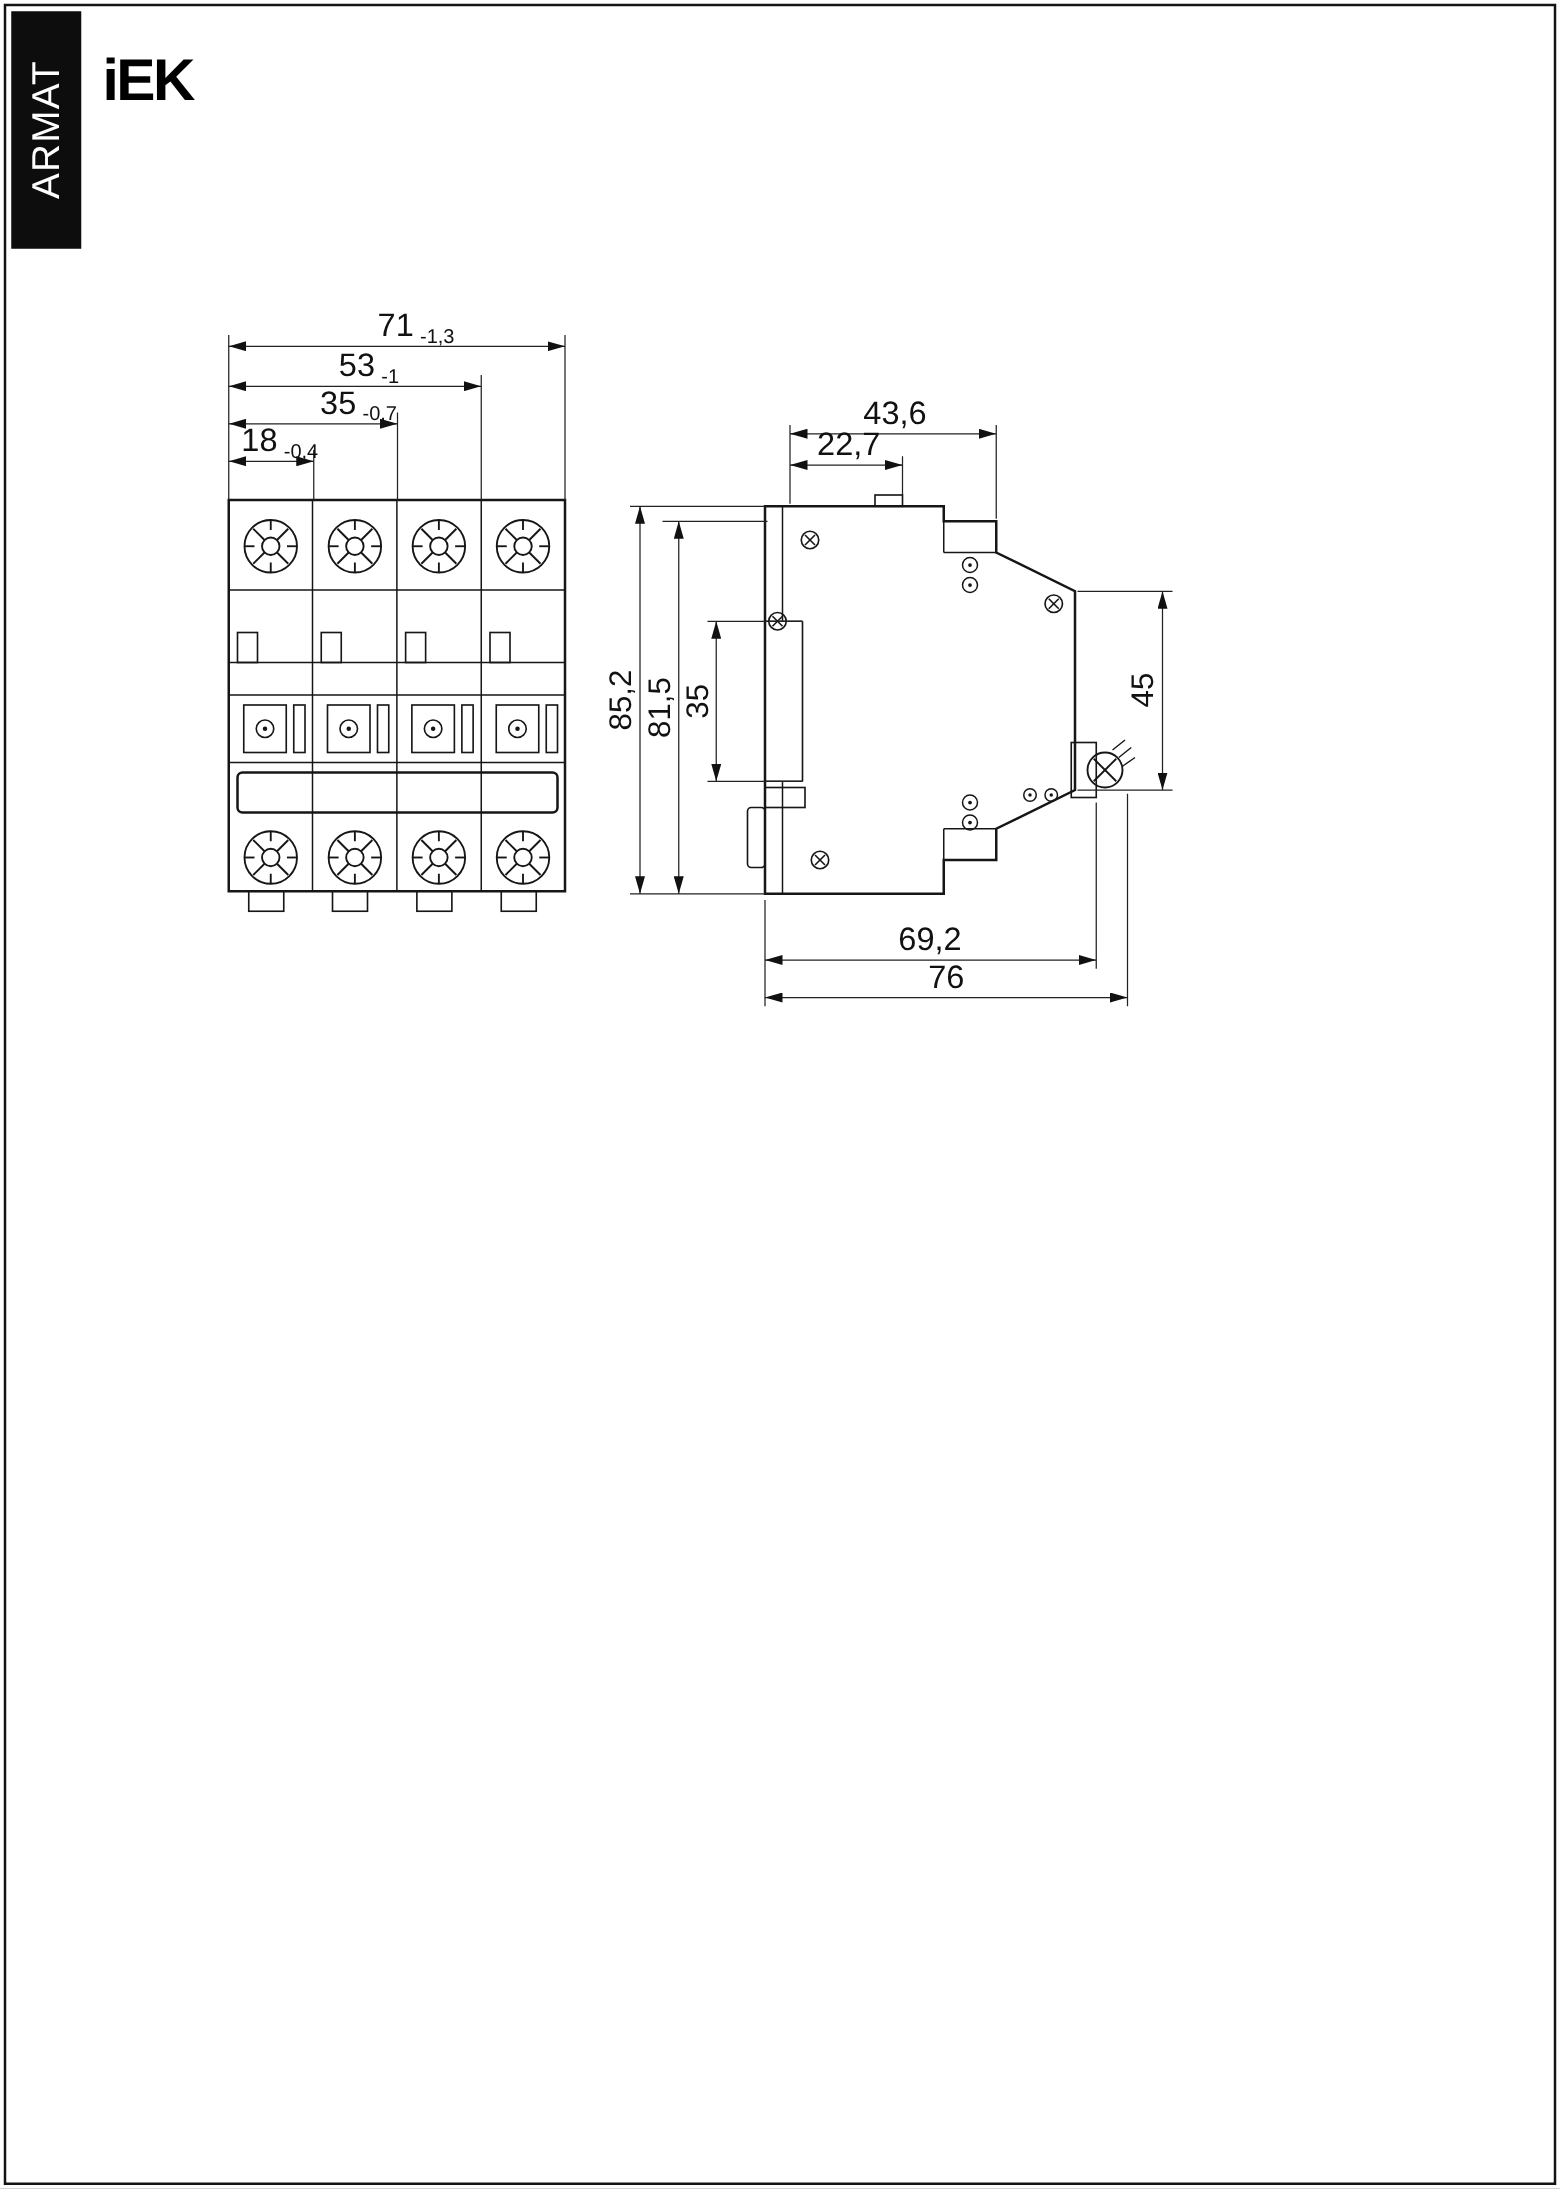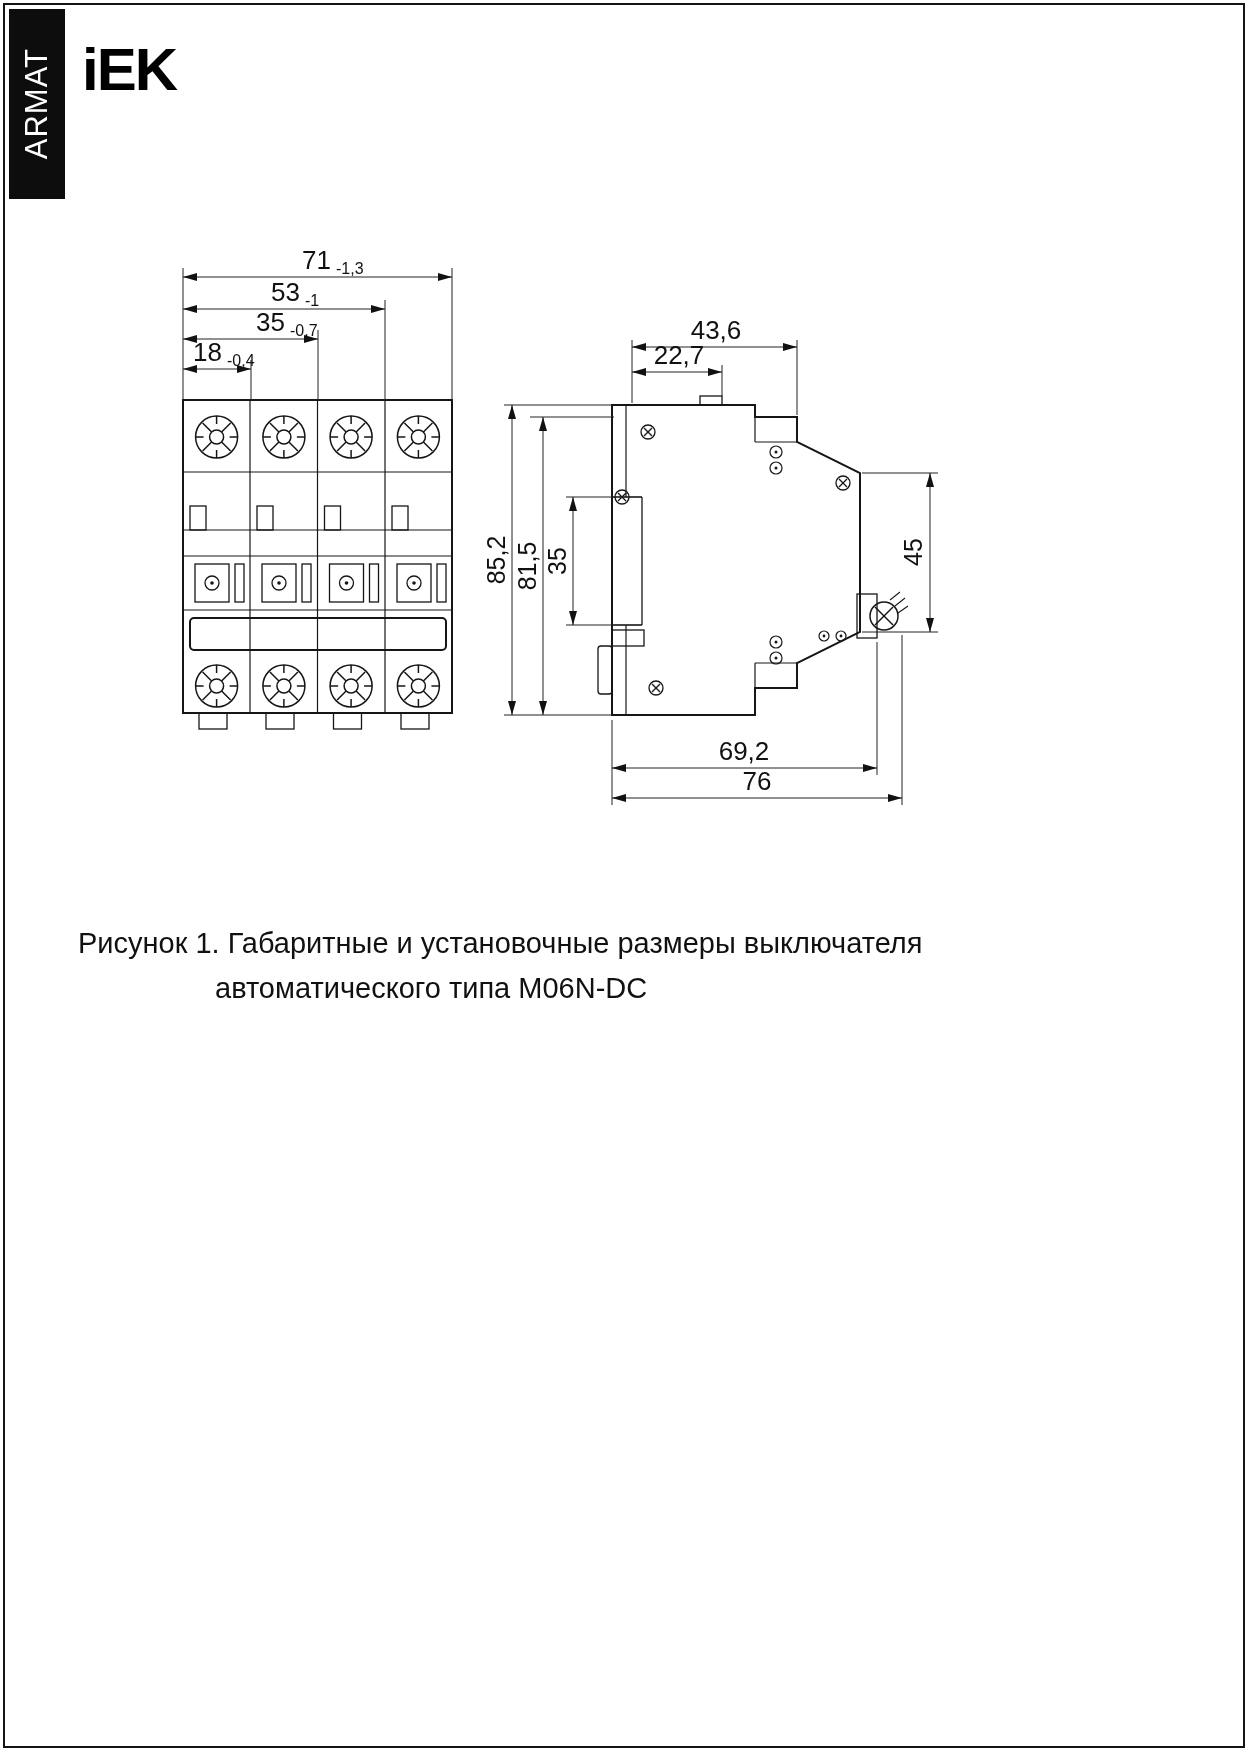--- a/index.html
+++ b/index.html
@@ -12,21 +12,21 @@
   .armat-block {
     position:absolute; left:9px; top:9px; width:56px; height:190px;
     background:#0d0d0d; display:flex; align-items:center; justify-content:center;
   }
   .armat-text {
     writing-mode:vertical-rl; transform:rotate(180deg);
     color:#ffffff; font-size:31px; letter-spacing:1px;
   }
   .iek-logo {
     position:absolute; left:82px; top:40px; line-height:1;
-    font-size:60px; font-weight:bold; letter-spacing:-2px; color:#000;
+    font-size:47px; font-weight:bold; letter-spacing:-2px; color:#000;
   }
   svg.drawing { position:absolute; left:0; top:0; }
   .caption {
     position:absolute; left:78px; top:921px;
     font-size:29px; color:#111; line-height:1.55; white-space:nowrap;
   }
   .cap2 { margin-left:137px; }
   text { font-family:"Liberation Sans", sans-serif; }
 </style>
 </head>
@@ -206,17 +206,13 @@
       <line x1="612" y1="720" x2="612" y2="805"></line>
       <line x1="877" y1="642" x2="877" y2="775"></line>
       <line x1="902" y1="635" x2="902" y2="805"></line>
       <line x1="612" y1="768" x2="877" y2="768" marker-start="url(#arr)" marker-end="url(#arr)"></line>
       <line x1="612" y1="798" x2="902" y2="798" marker-start="url(#arr)" marker-end="url(#arr)"></line>
       <text x="744" y="760" font-size="26" text-anchor="middle" fill="#111" stroke="none">69,2</text>
       <text x="757" y="790" font-size="26" text-anchor="middle" fill="#111" stroke="none">76</text>
     </g>
   </svg>
 
-  <div class="caption">
-    <div class="cap1">Рисунок 1. Габаритные и установочные размеры выключателя</div>
-    <div class="cap2">автоматического типа M06N-DC</div>
-  </div>
 </div>
 
 </body></html>

